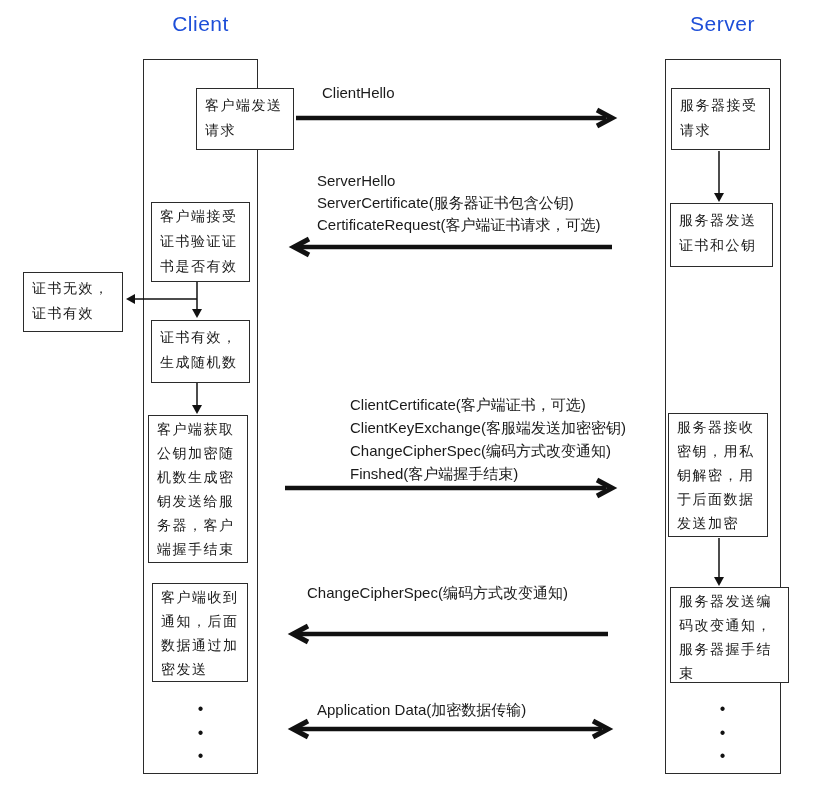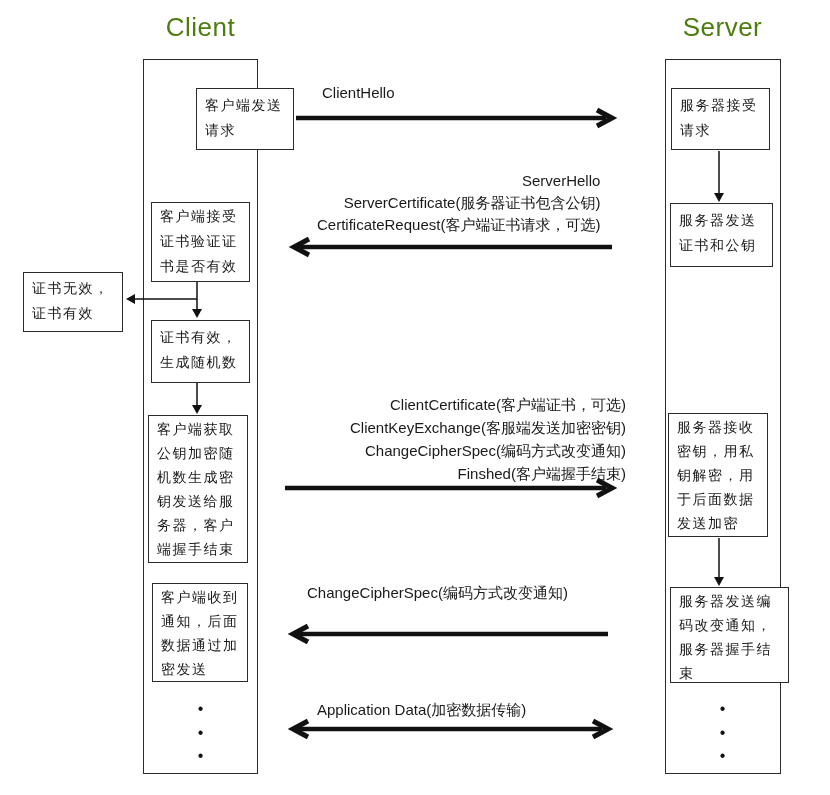--- a/index.html
+++ b/index.html
@@ -1,35 +1,35 @@
 <!DOCTYPE html>
 <html><head>
 <meta charset="utf-8">
 <style>
   html,body{margin:0;padding:0;background:#ffffff;}
   .canvas{
     position:relative;width:830px;height:795px;background:#ffffff;overflow:hidden;
     font-family:"Liberation Sans","DejaVu Sans",sans-serif;color:#1a1a1a;
   }
   .title{
-    position:absolute;font-size:26px;text-align:center;letter-spacing:0.5px;color:#4d7c0f;
+    position:absolute;font-size:21px;text-align:center;letter-spacing:0.5px;color:#1d4ed8;
   }
   .lifeline{
     position:absolute;border:1px solid #2b2b2b;background:#ffffff;box-sizing:border-box;
   }
   .box{
     position:absolute;border:1px solid #2b2b2b;background:#ffffff;box-sizing:border-box;
     font-size:14px;letter-spacing:1.5px;line-height:25px;padding:3px 8px;
     word-break:break-all;overflow:hidden;color:#1a1a1a;
   }
   .box.tight{line-height:24px;padding-top:1px;}
   .msg-label{
     position:absolute;font-size:15px;color:#1a1a1a;white-space:nowrap;
   }
-  .msg-label .line{height:22px;line-height:22px;text-align:right;}
+  .msg-label .line{height:22px;line-height:22px;}
   .msg-label.lh23 .line{height:23px;line-height:23px;margin-left:43px;}
   .dots{
     position:absolute;text-align:center;white-space:pre-line;
     font-size:16px;line-height:23.5px;color:#111;
   }
   svg.overlay{position:absolute;left:0;top:0;pointer-events:none;}
 </style>
 </head>
 <body>
 

